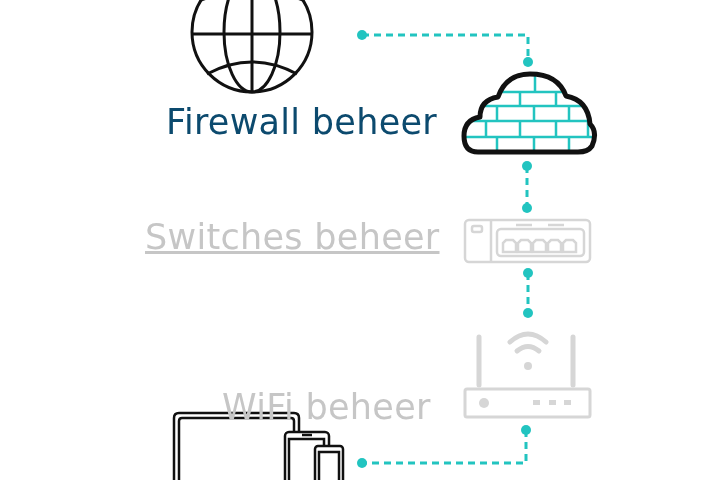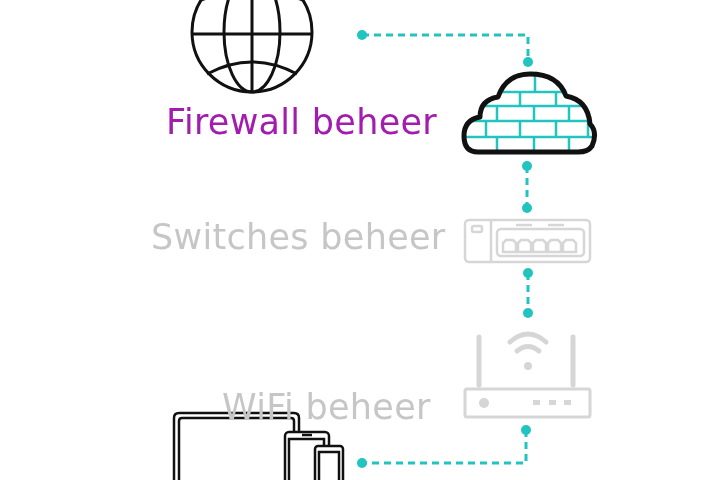--- a/index.html
+++ b/index.html
@@ -1,18 +1,18 @@
 <!DOCTYPE html>
 <html><head>
   <meta charset="utf-8">
   <style>
     html, body { margin:0; padding:0; }
     body { width:720px; height:480px; background:#ffffff; position:relative; overflow:hidden; font-family:"DejaVu Sans", sans-serif; }
     .label { position:absolute; font-size:35px; white-space:nowrap; letter-spacing:0.3px; }
-    .label.active { color:#a21caf; }
+    .label.active { color:#0c4a6e; }
     .label.faded { color:#c6c6c6; }
     svg.layer { position:absolute; left:0; top:0; }
   </style>
 </head>
 <body>
 
 <svg class="layer" width="720" height="480" viewBox="0 0 720 480">
 
   <g fill="none" stroke="#111" stroke-width="3">
     <circle cx="252" cy="32" r="60"></circle>
@@ -107,14 +107,14 @@
     <path d="M179 485 V421 Q179 418 182 418 H291 Q294 418 294 421 V432"></path>
     <rect x="285" y="432" width="44" height="60" rx="4"></rect>
     <rect x="289" y="439" width="35" height="50"></rect>
     <line x1="302" y1="435" x2="312" y2="435"></line>
     <rect x="315" y="446" width="28" height="46" rx="3" fill="#fff"></rect>
     <rect x="319" y="452" width="20" height="36"></rect>
   </g>
 </svg>
 
 <div class="label active" style="left:166px; top:102px;">Firewall beheer</div>
-<div class="label faded" style="left:151px; top:217px;">Switches beheer</div>
+<div class="label faded" style="left:145px; top:217px;text-decoration:underline;">Switches beheer</div>
 <div class="label faded" style="left:222px; top:344px;margin-top:43px;">WiFi beheer</div>
 
 </body></html>

